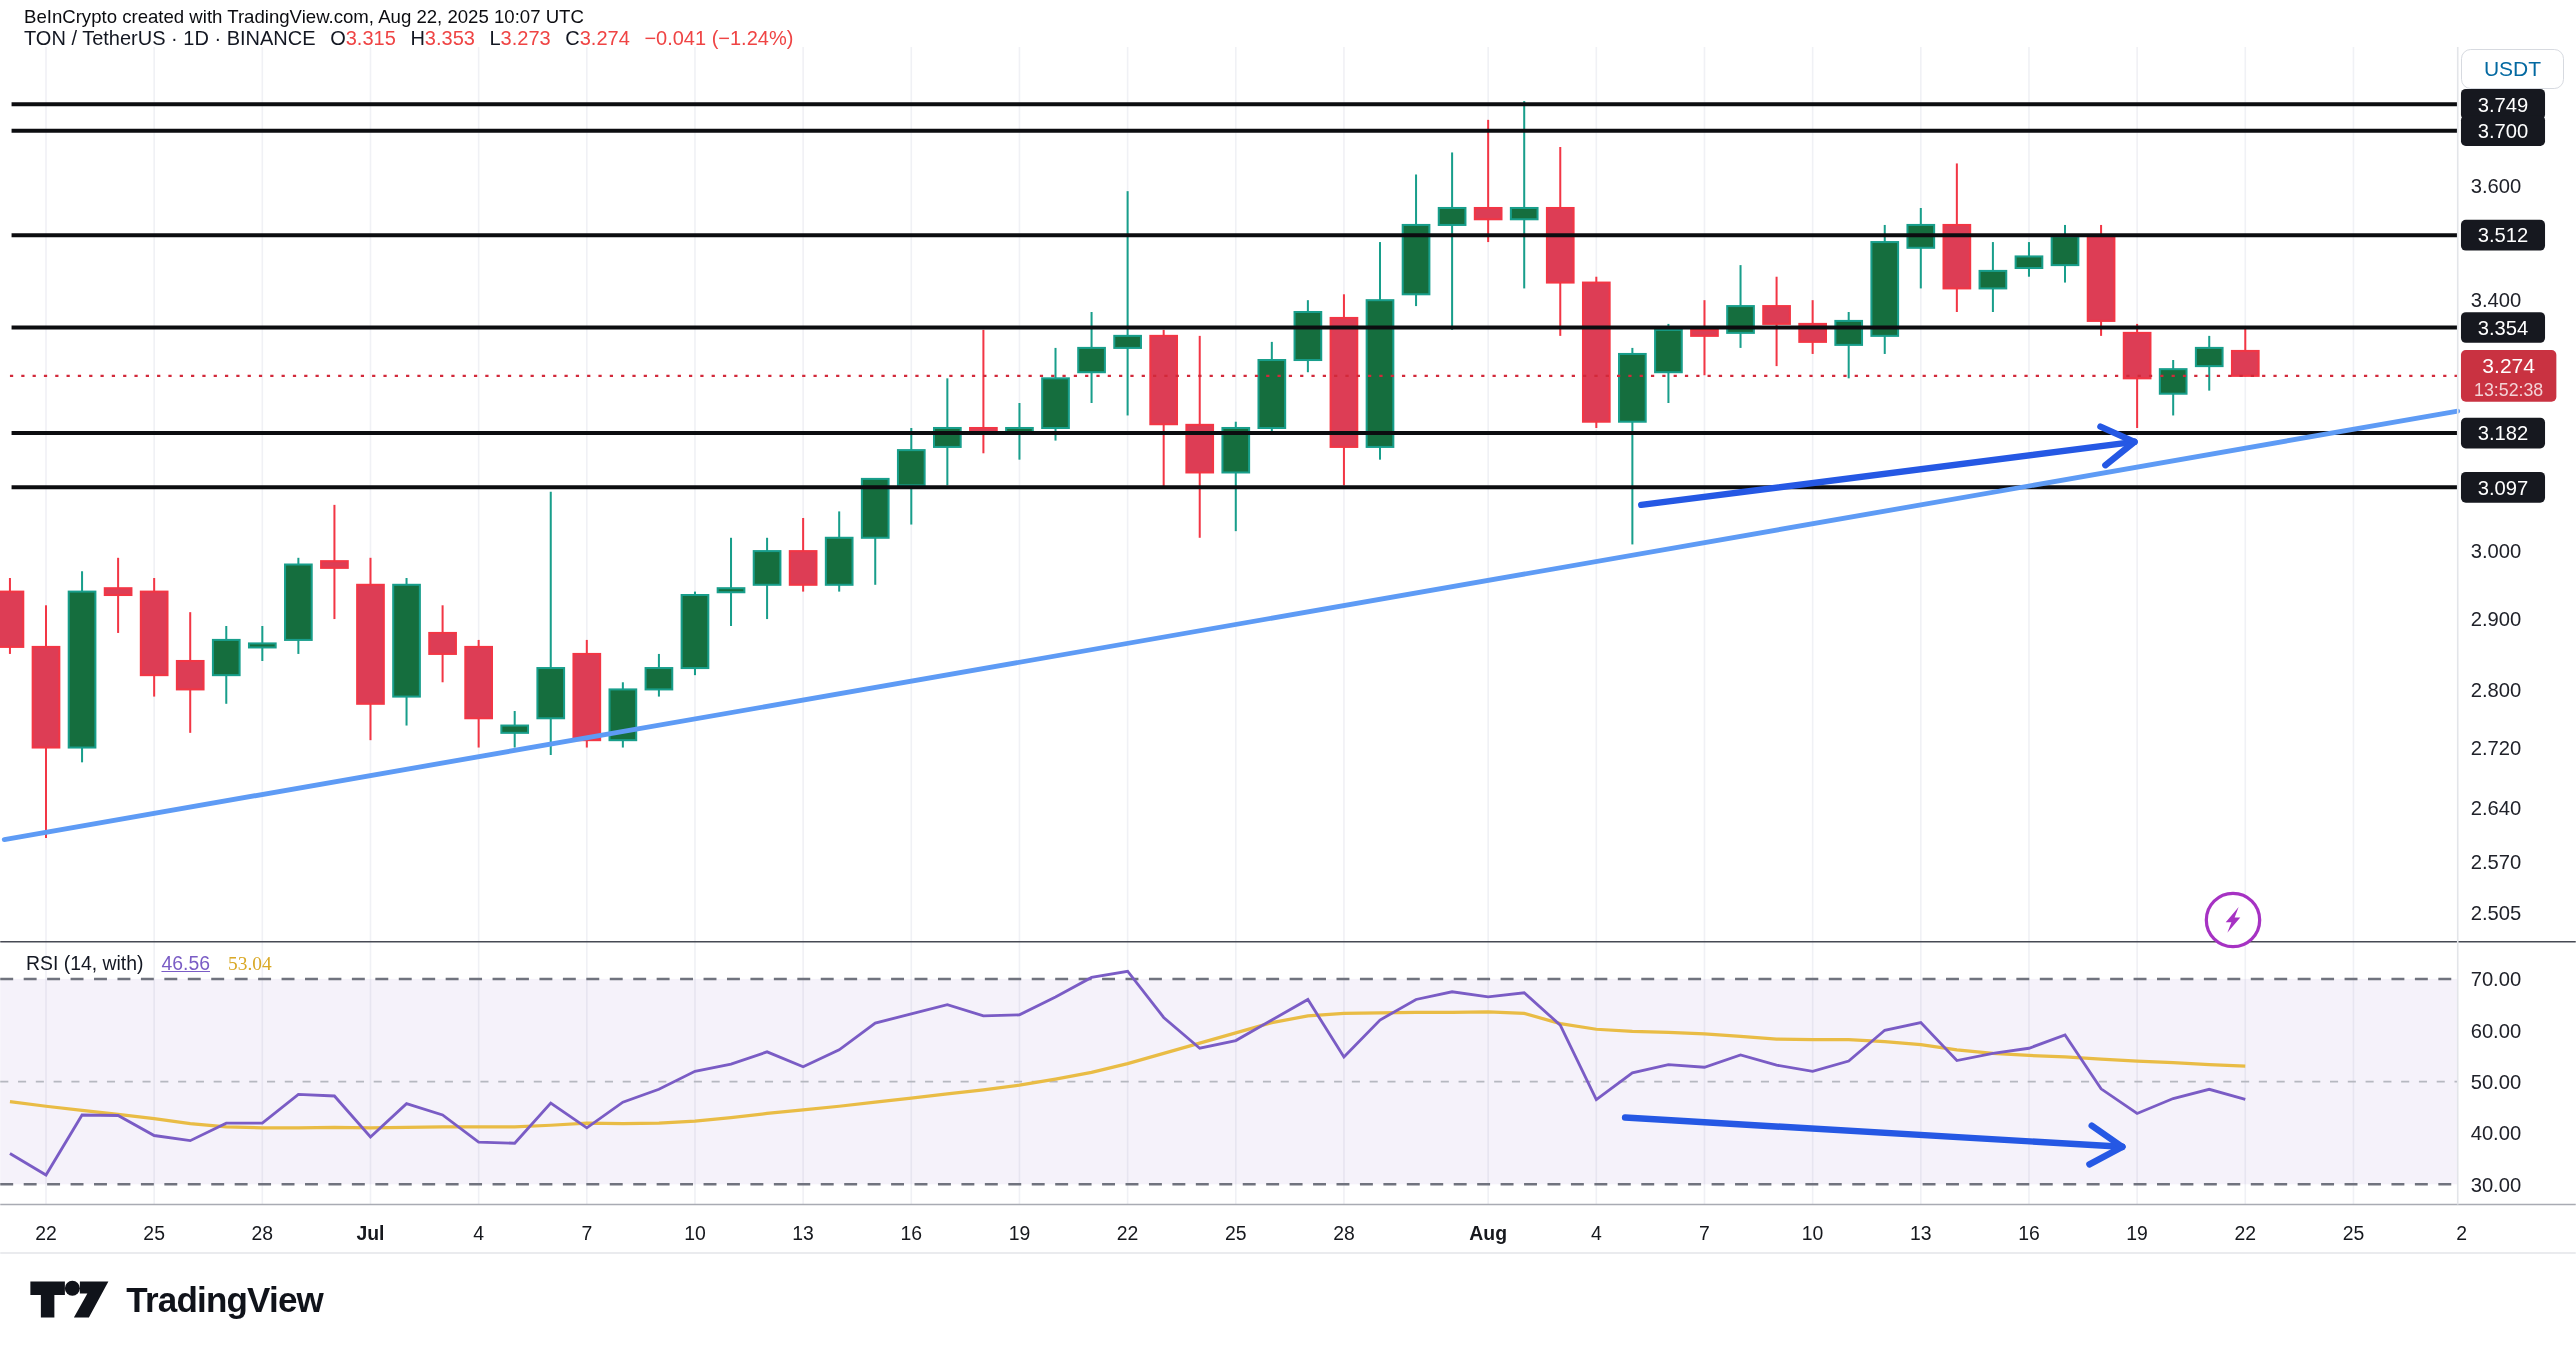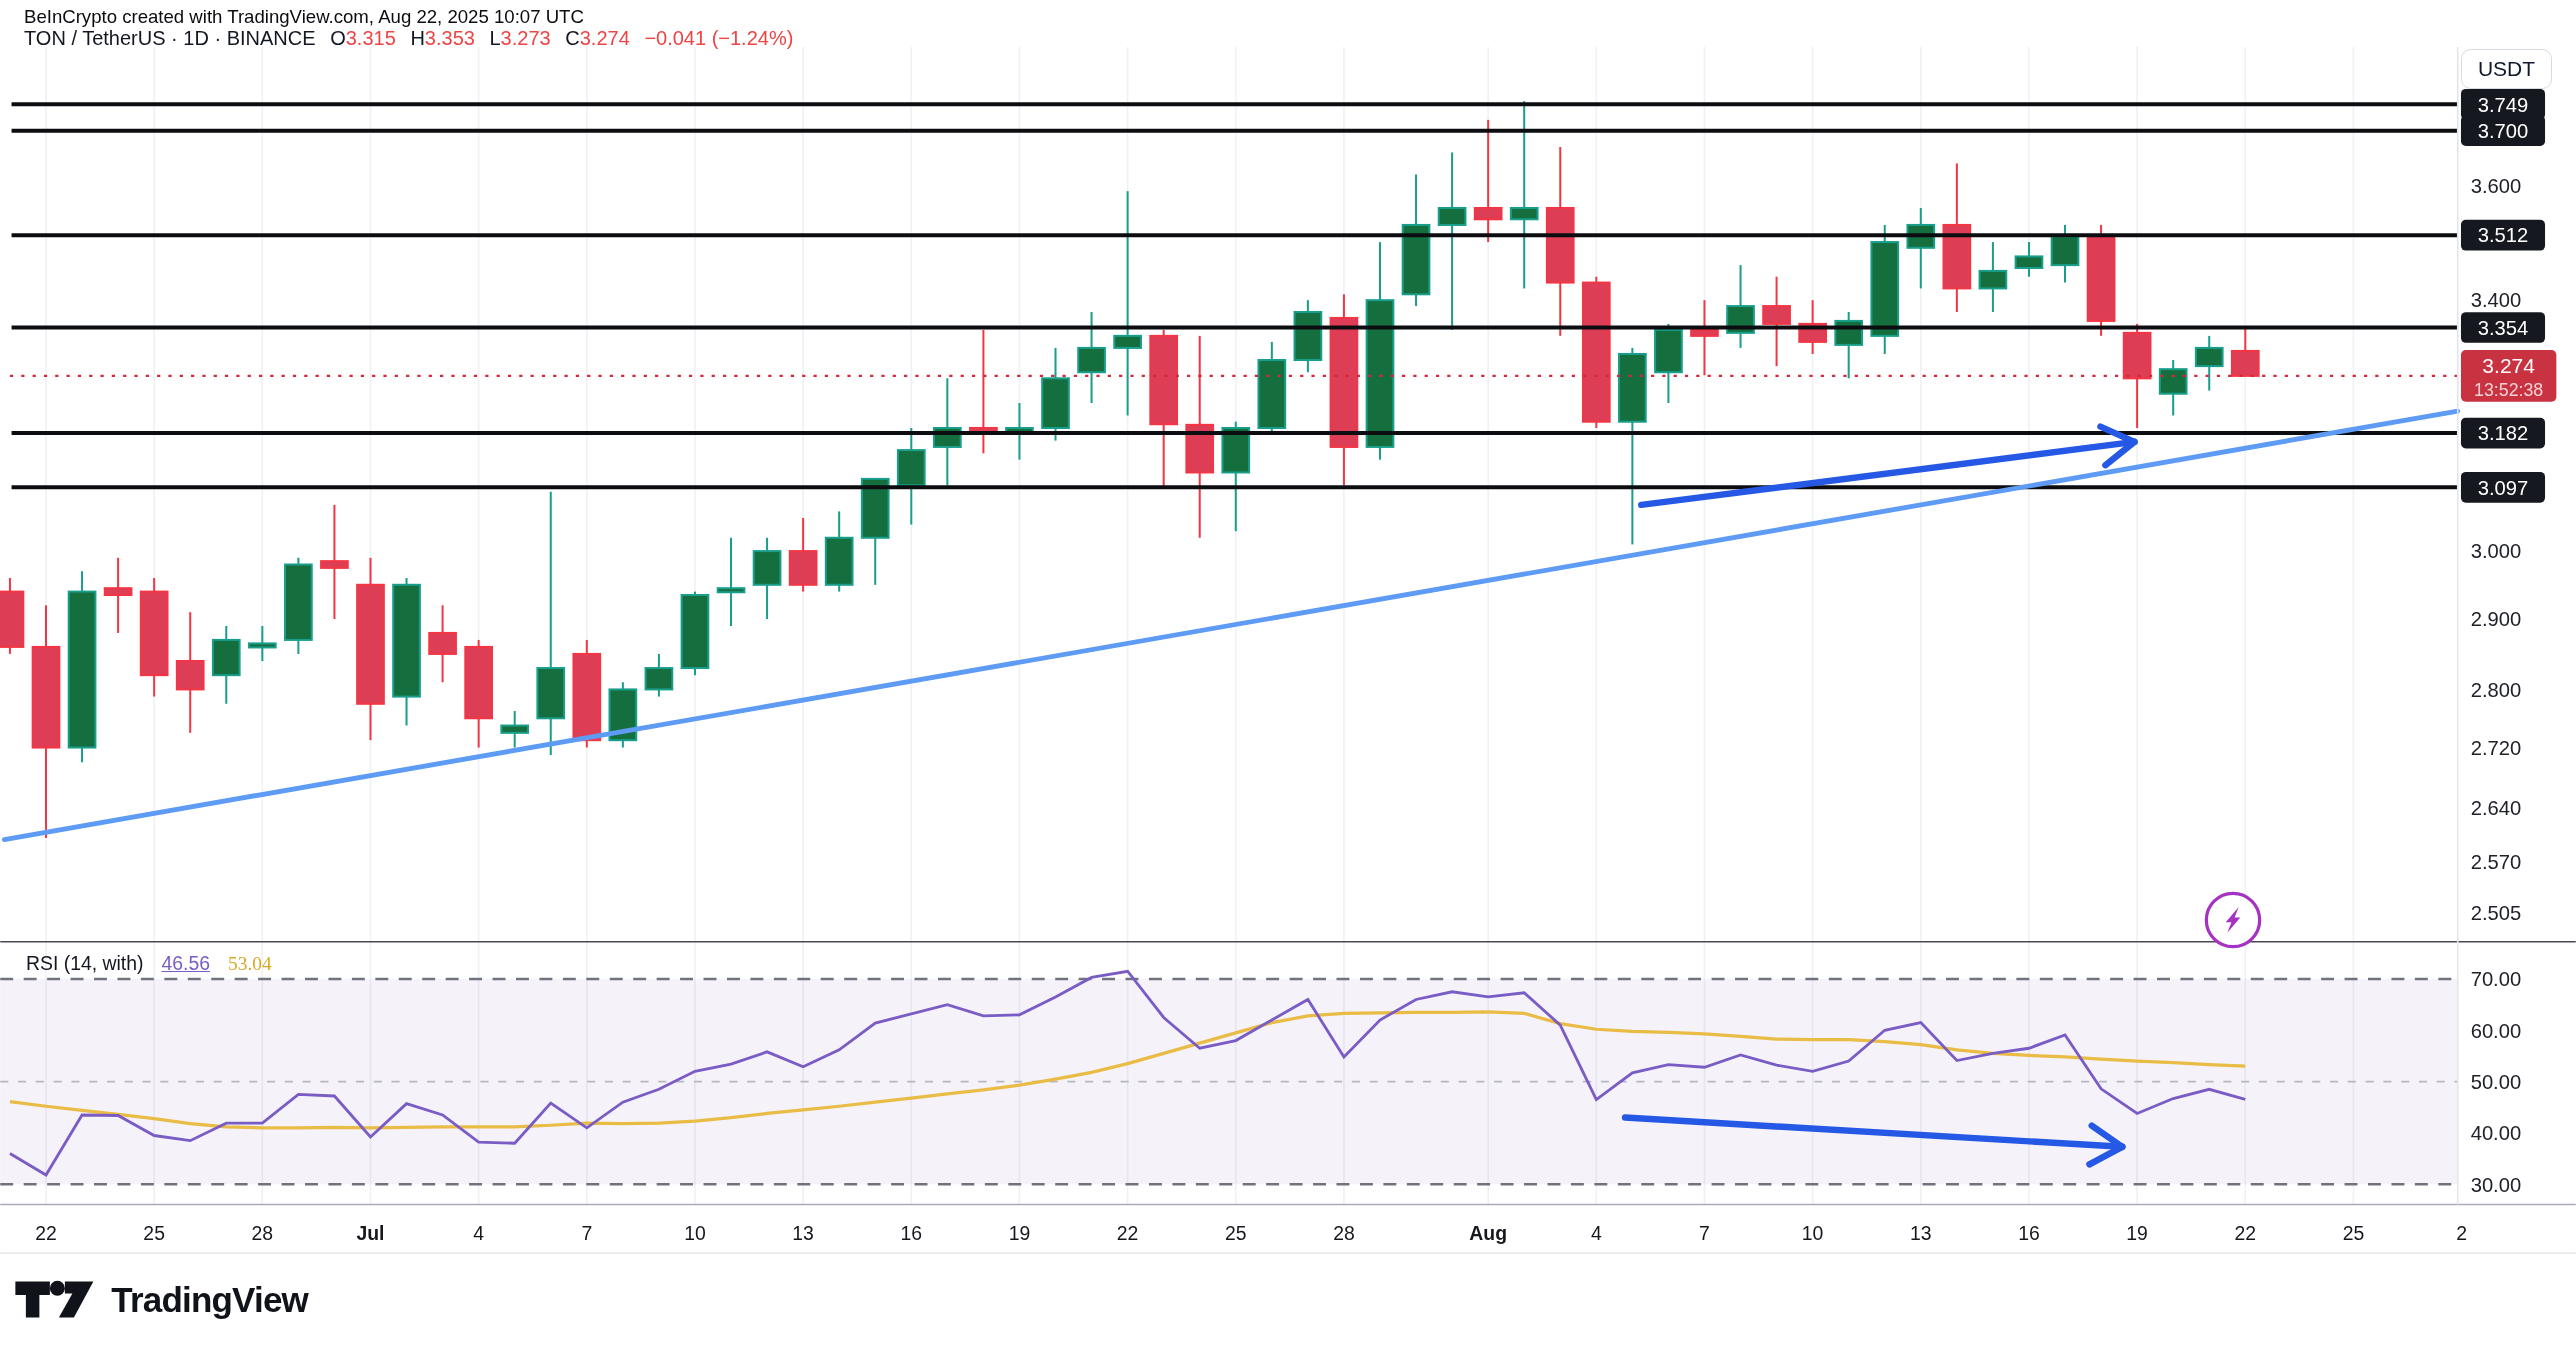--- a/index.html
+++ b/index.html
@@ -4,28 +4,28 @@
 <style>
   html,body{margin:0;padding:0;background:#ffffff;width:2576px;height:1350px;overflow:hidden;
             font-family:"Liberation Sans", sans-serif;}
   .screen{position:relative;width:2576px;height:1350px;background:#fff;}
   #chart{position:absolute;left:0;top:0;}
   .attribution{position:absolute;left:24px;top:5.7px;font-size:18.6px;color:#0b0c10;white-space:nowrap;}
   .symbol-bar{position:absolute;left:24px;top:27px;font-size:20px;color:#131722;white-space:nowrap;}
   .symbol-bar .seg{margin-right:14.6px;margin-top:20px;}
   .symbol-bar .lbl{color:#131722;}
   .red{color:#ef4444;text-align:center;}
-  .usdt{position:absolute;left:2461px;top:49px;width:91px;height:40px;border:1.6px solid #d7dae0;
+  .usdt{position:absolute;left:2461px;top:49px;width:103px;height:40px;border:1.6px solid #d7dae0;
         border-radius:9.7px;display:flex;align-items:center;justify-content:center;font-size:21px;
-        color:#0f172a;background:#fff;box-sizing:border-box;}
+        color:#0369a1;background:#fff;box-sizing:border-box;}
   .rsi-row{position:absolute;left:26px;top:952px;font-size:19.4px;white-space:nowrap;}
   .rsi-row .t{color:#131722;margin-right:18px;}
   .rsi-row .v{color:#7a5cc5;margin-right:18px;text-decoration:underline;}
   .rsi-row .m{color:#d9a826;font-family:Liberation Serif, serif;}
-  .logo{position:absolute;left:11px;top:1277px;display:flex;gap:11.3px;align-items:center;}
+  .logo{position:absolute;left:26px;top:1277px;display:flex;gap:11.3px;align-items:center;}
   .logo-text{font-size:35px;font-weight:bold;color:#10131a;letter-spacing:-0.8px;}
 </style>
 </head>
 <body>
 
 <div class="screen">
 
   <svg id="chart" width="2576" height="1350" viewBox="0 0 3186 1670">
       <g>
         <line x1="56.6" y1="58" x2="56.6" y2="1490" stroke="#f0f1f5" stroke-width="2"></line>

